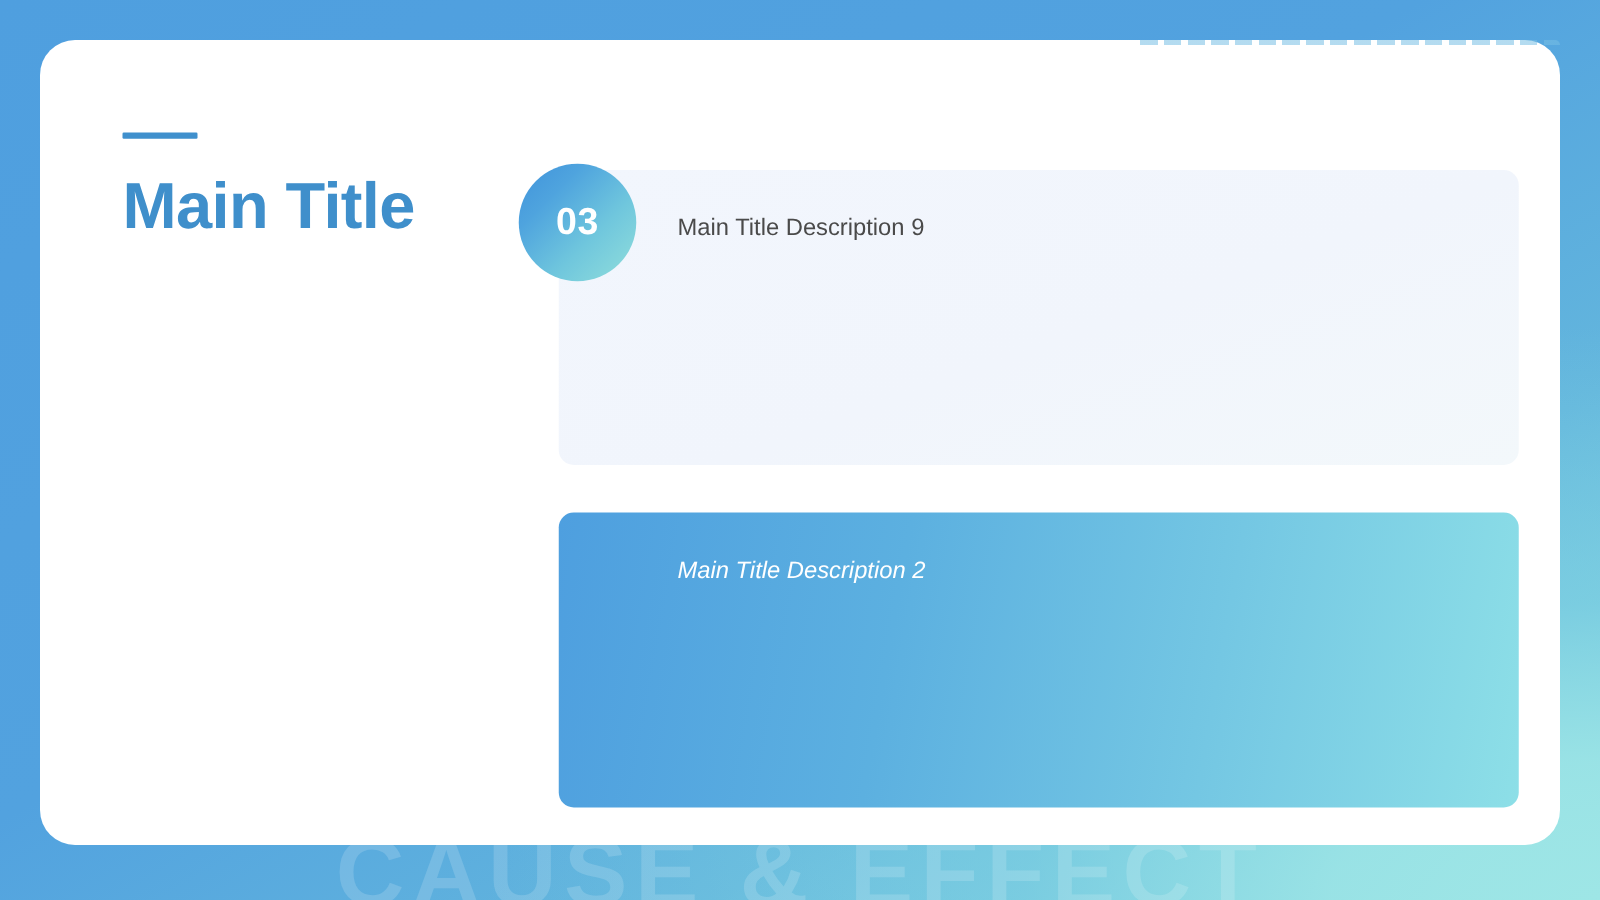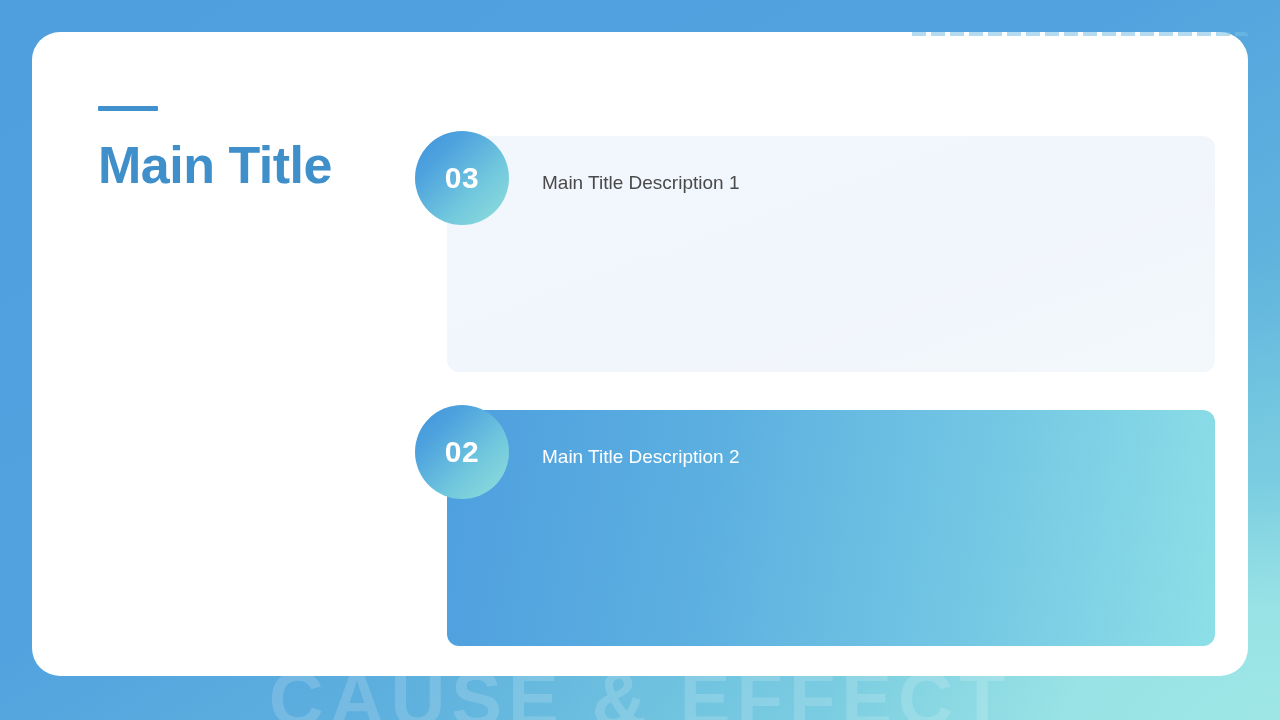--- a/index.html
+++ b/index.html
@@ -111,20 +111,21 @@
     top: 5px;
     width: 768px;
     height: 236px;
     border-radius: 12px;
   }
   .step-card.light {
     background: linear-gradient(160deg, #f2f6fd 0%, #f1f5fc 55%, #f3f8fb 100%);
   }
   .step-card.accent {
     background: linear-gradient(100deg, #4e9fdf 0%, #5cb0e0 35%, #74c7e3 68%, #8ddfe7 100%);
+    font-style: italic;
   }
 
   .step-badge {
     position: absolute;
     left: 0;
     top: 0;
     width: 94px;
     height: 94px;
     border-radius: 50%;
     background: linear-gradient(135deg, #3f92db 0%, #4fa4de 28%, #6fc6dd 62%, #92dfdb 100%);
@@ -160,31 +161,28 @@
 
     <div id="title-block">
       <div id="title-accent-bar"></div>
       <div id="page-title">Main Title</div>
     </div>
 
     <div id="steps-list">
 
       <div class="step-row" id="step-row-1">
         <div class="step-card light">
-          <div class="step-text dark">Main Title Description 1</div>
+          <div class="step-text dark">Main Title Description 9</div>
         </div>
         <div class="step-badge">
           <span>03</span>
         </div>
       </div>
 
       <div class="step-row" id="step-row-2">
         <div class="step-card accent">
           <div class="step-text light">Main Title Description 2</div>
         </div>
-        <div class="step-badge">
-          <span>02</span>
-        </div>
       </div>
 
     </div>
   </div>
 </div>
 
 </body></html>

